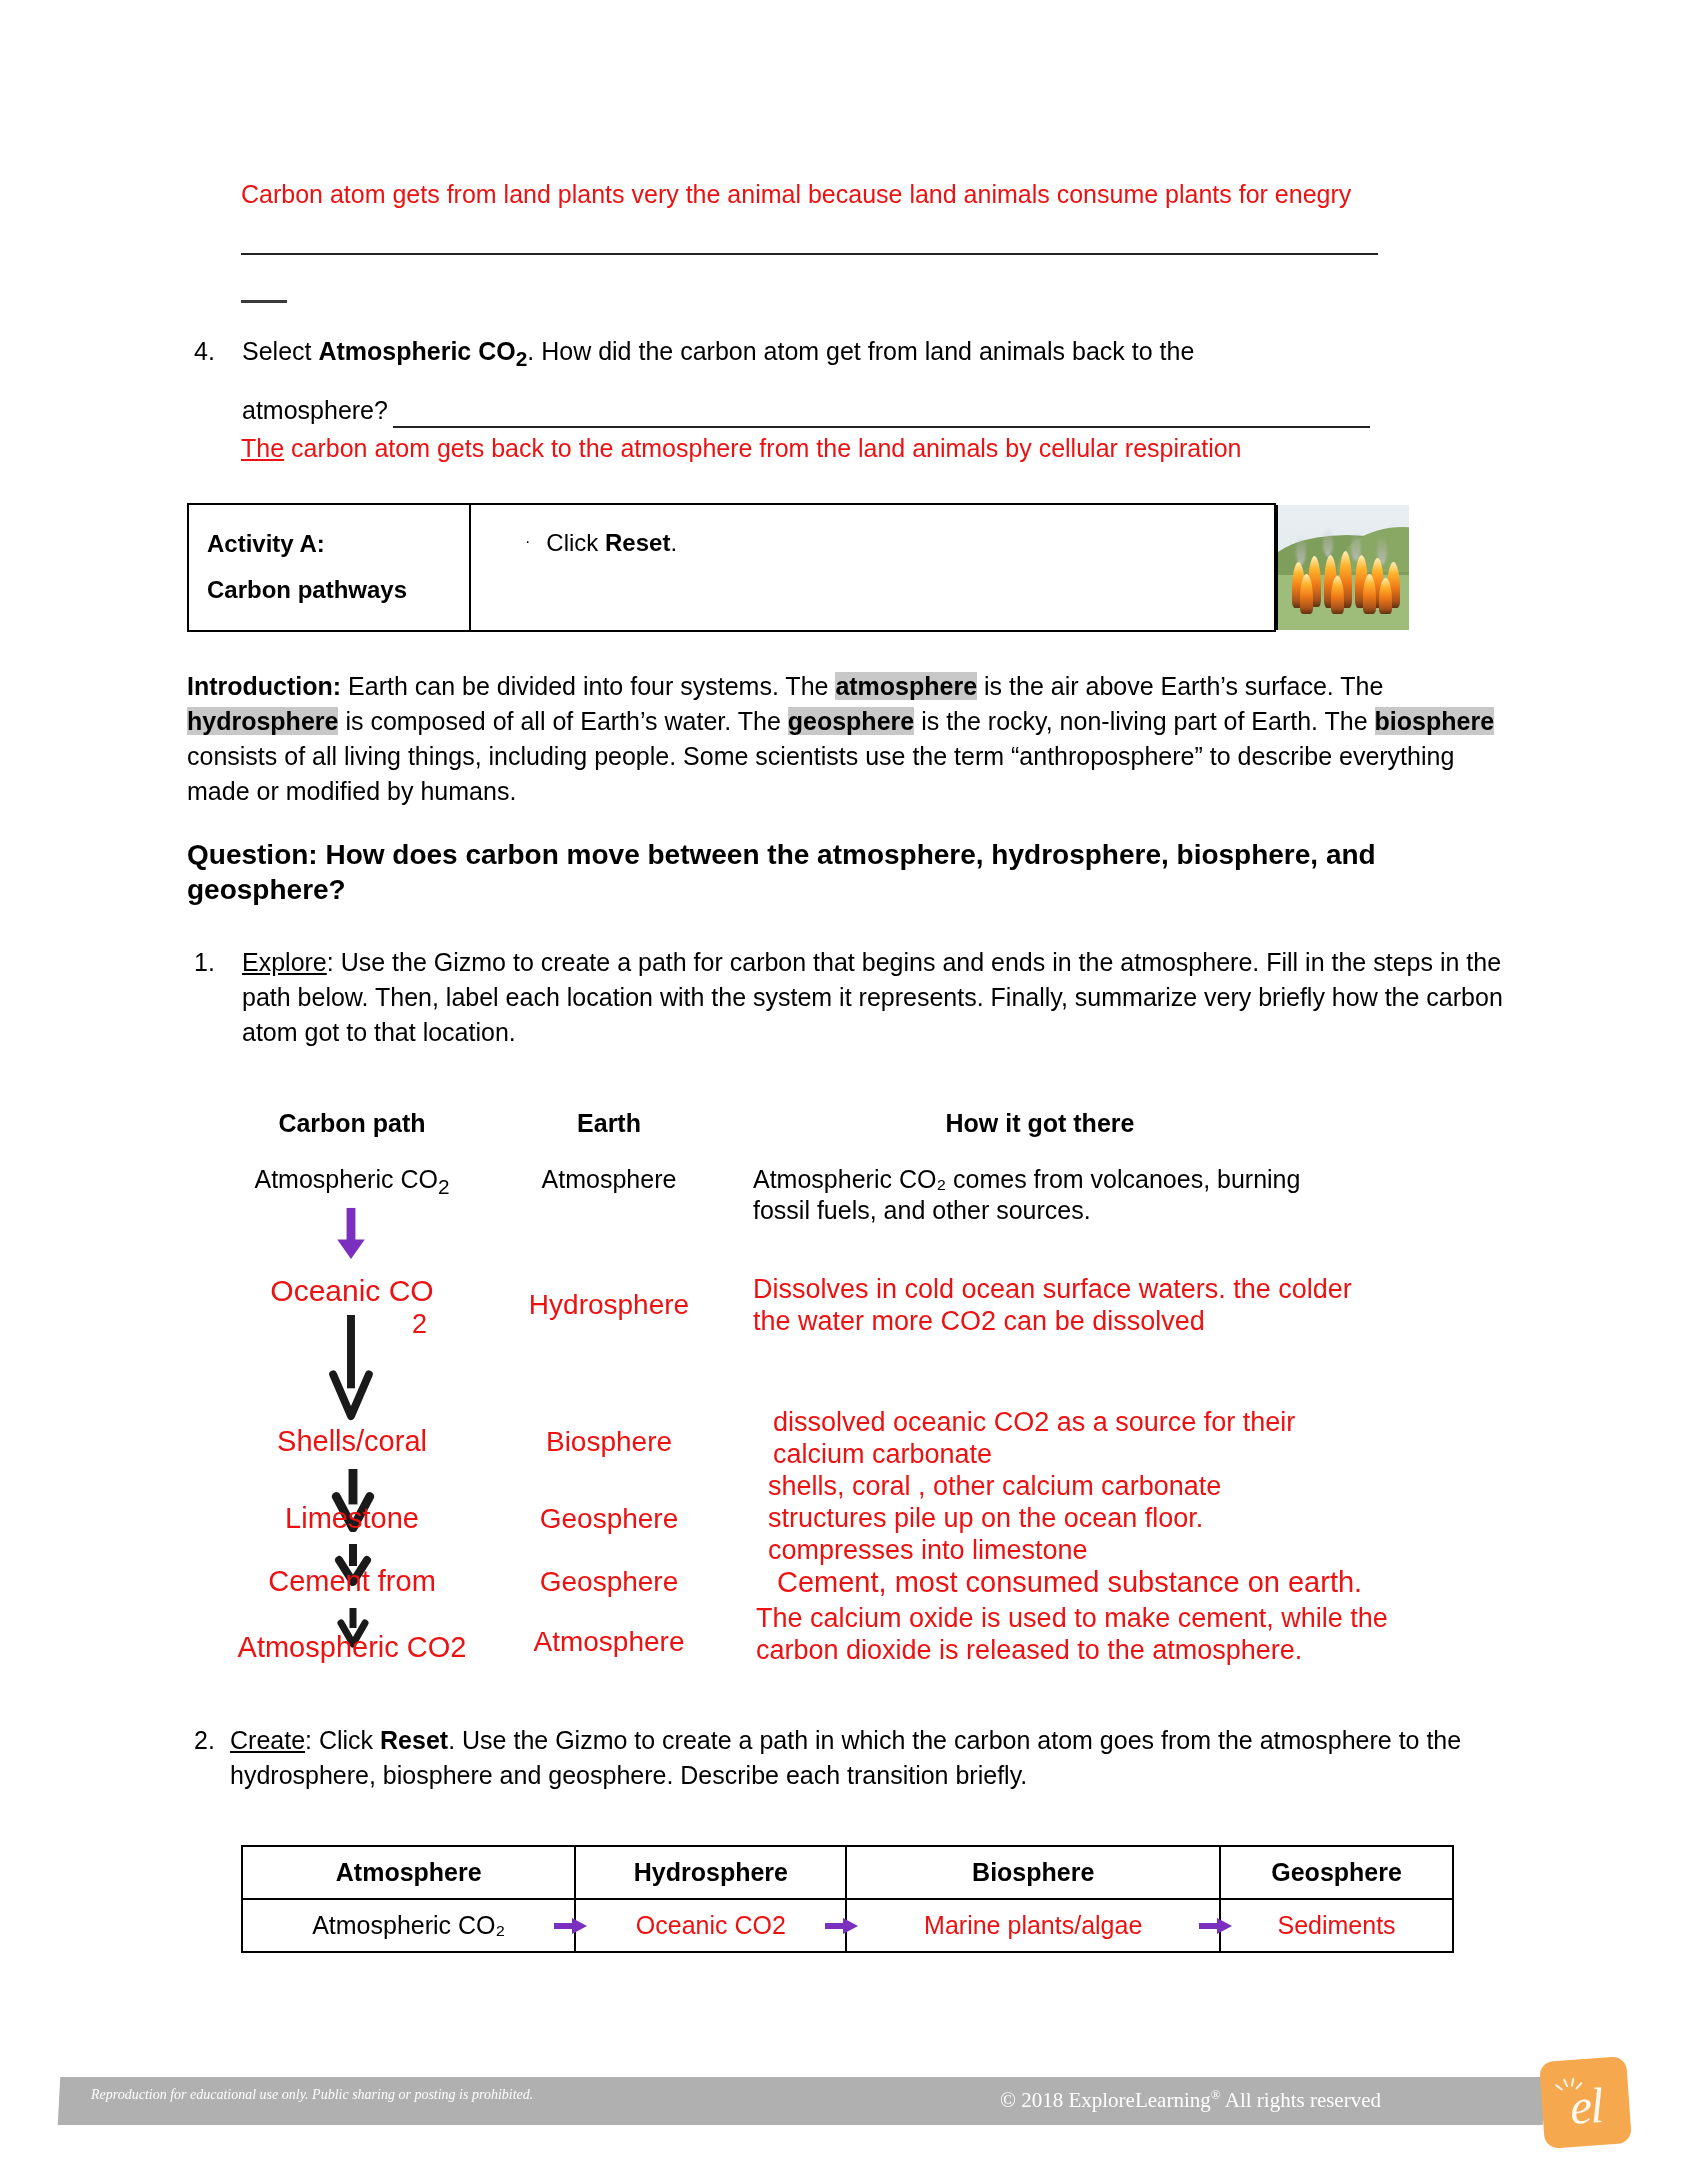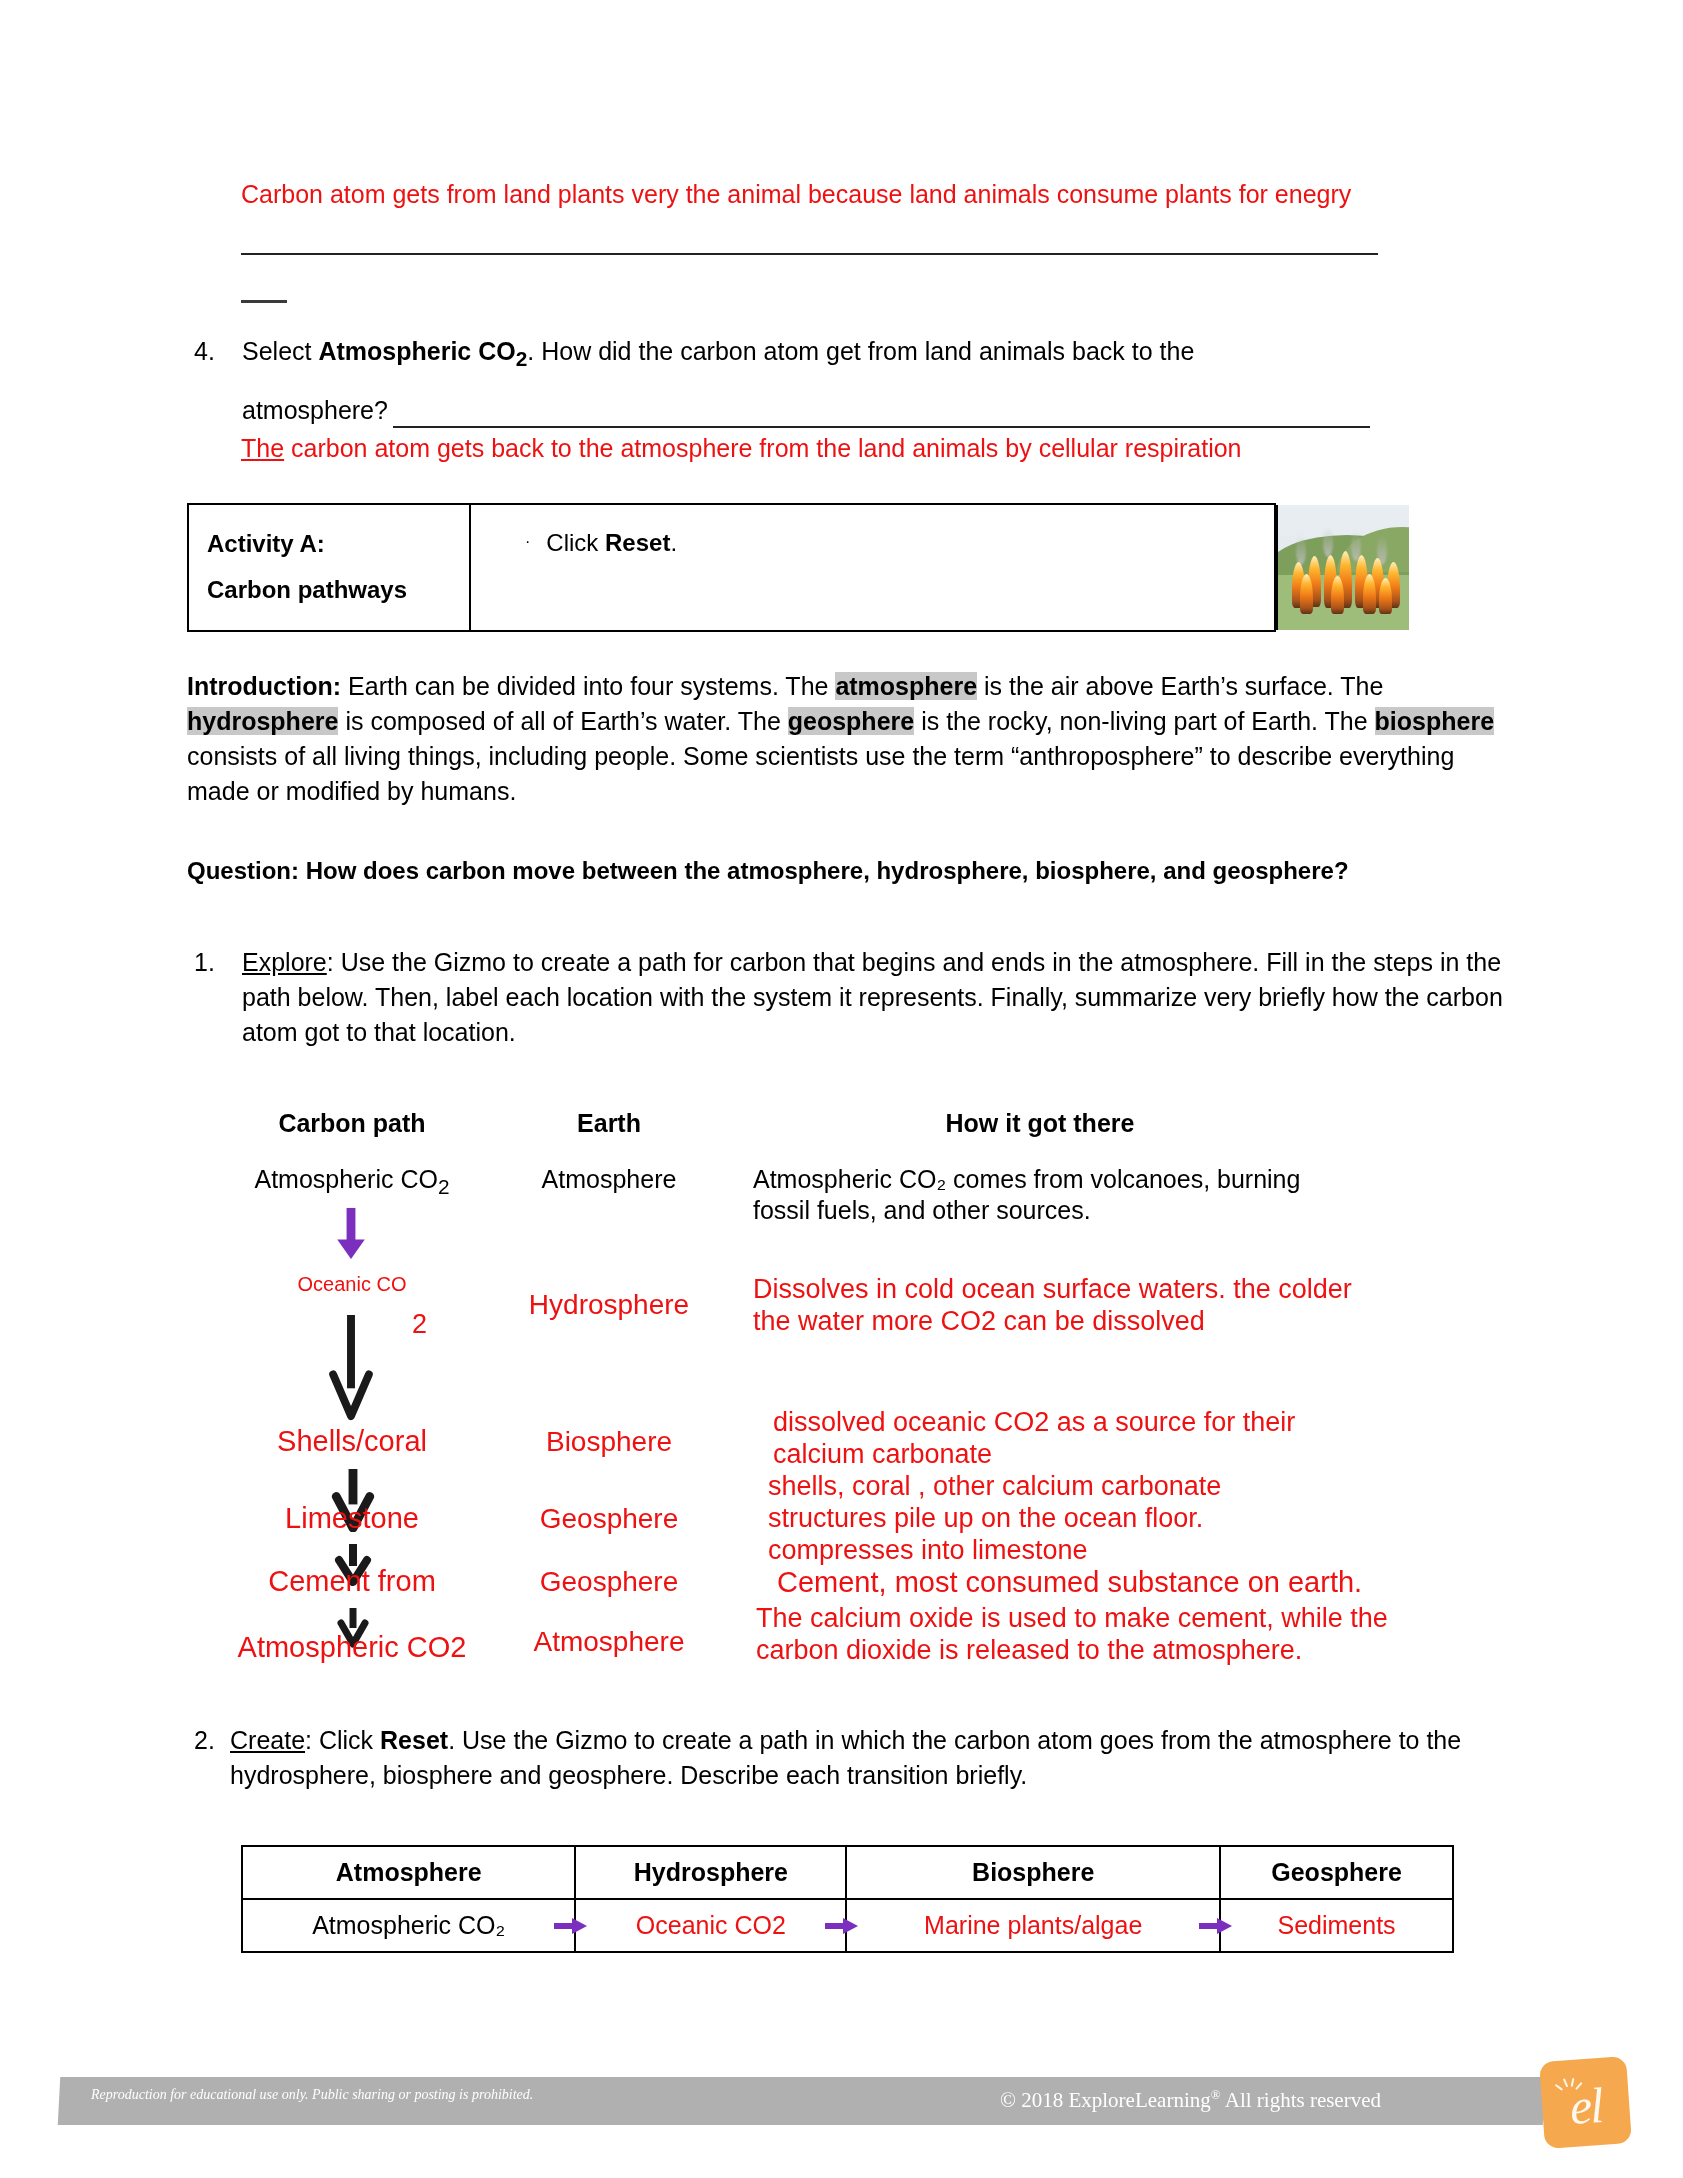--- a/index.html
+++ b/index.html
@@ -138,21 +138,21 @@
     filter: blur(1px);
   }
 
   
   #intro {
     left: 187px; top: 669px; width: 1332px;
     font-size: 25px; line-height: 35px;
   }
   #question-line {
     left: 187px; top: 837px; width: 1332px;
-    font-size: 24px; line-height: 35px; font-weight: bold; margin-top: 16px;
+    font-size: 28px; line-height: 35px; font-weight: bold;
   }
 
   
   #item1 {
     left: 194px; top: 945px; width: 1327px;
     font-size: 25px; line-height: 35px;
   }
   #item1 .num { position: absolute; left: 0; top: 0; }
   #item1 .body { display: block; margin-left: 48px; }
 
@@ -337,21 +337,21 @@
 
     <div class="pcell pcol1" style="top:55px;"><span>Atmospheric CO</span><sub>2</sub></div>
     <div class="pcell pcol2" style="top:55px;">Atmosphere</div>
     <div class="pcell pcol3" style="top:55px; width:594px;">Atmospheric CO₂ comes from volcanoes, burning fossil fuels, and other sources.</div>
 
     <svg class="arrow-purple" style="left:103px; top:95px;" width="40" height="59" viewBox="0 0 40 60">
       <path d="M20 4 L20 42" stroke="#7b2fbe" stroke-width="9" fill="none"></path>
       <path d="M6 36 L20 56 L34 36 Z" fill="#7b2fbe"></path>
     </svg>
 
-    <div class="pcell pcol1 red" style="top:160px; font-size:20px;"><span>Oceanic CO</span></div>
+    <div class="pcell pcol1 red" style="top:166px; font-size:30px;"><span>Oceanic CO</span></div>
     <div class="pcell red" style="left:184px; top:200px; font-size:27px;">2</div>
     <div class="pcell pcol2 red" style="top:180px; font-size:28px;">Hydrosphere</div>
     <div class="pcell pcol3 red" style="top:164px; font-size:27px; line-height:32px;">Dissolves in cold ocean surface waters. the colder the water more CO2 can be dissolved</div>
 
     <svg class="arrow-black" style="left:99px; top:204px;" width="48" height="109" viewBox="0 0 48 110">
       <path d="M24 2 L24 76" stroke="#1a1a1a" stroke-width="8" fill="none"></path>
       <path d="M6 62 L24 104 L42 62" stroke="#1a1a1a" stroke-width="8" fill="none" stroke-linecap="round" stroke-linejoin="round"></path>
     </svg>
 
     <div class="pcell pcol1 red" style="top:317px; font-size:29px;">Shells/coral</div>

